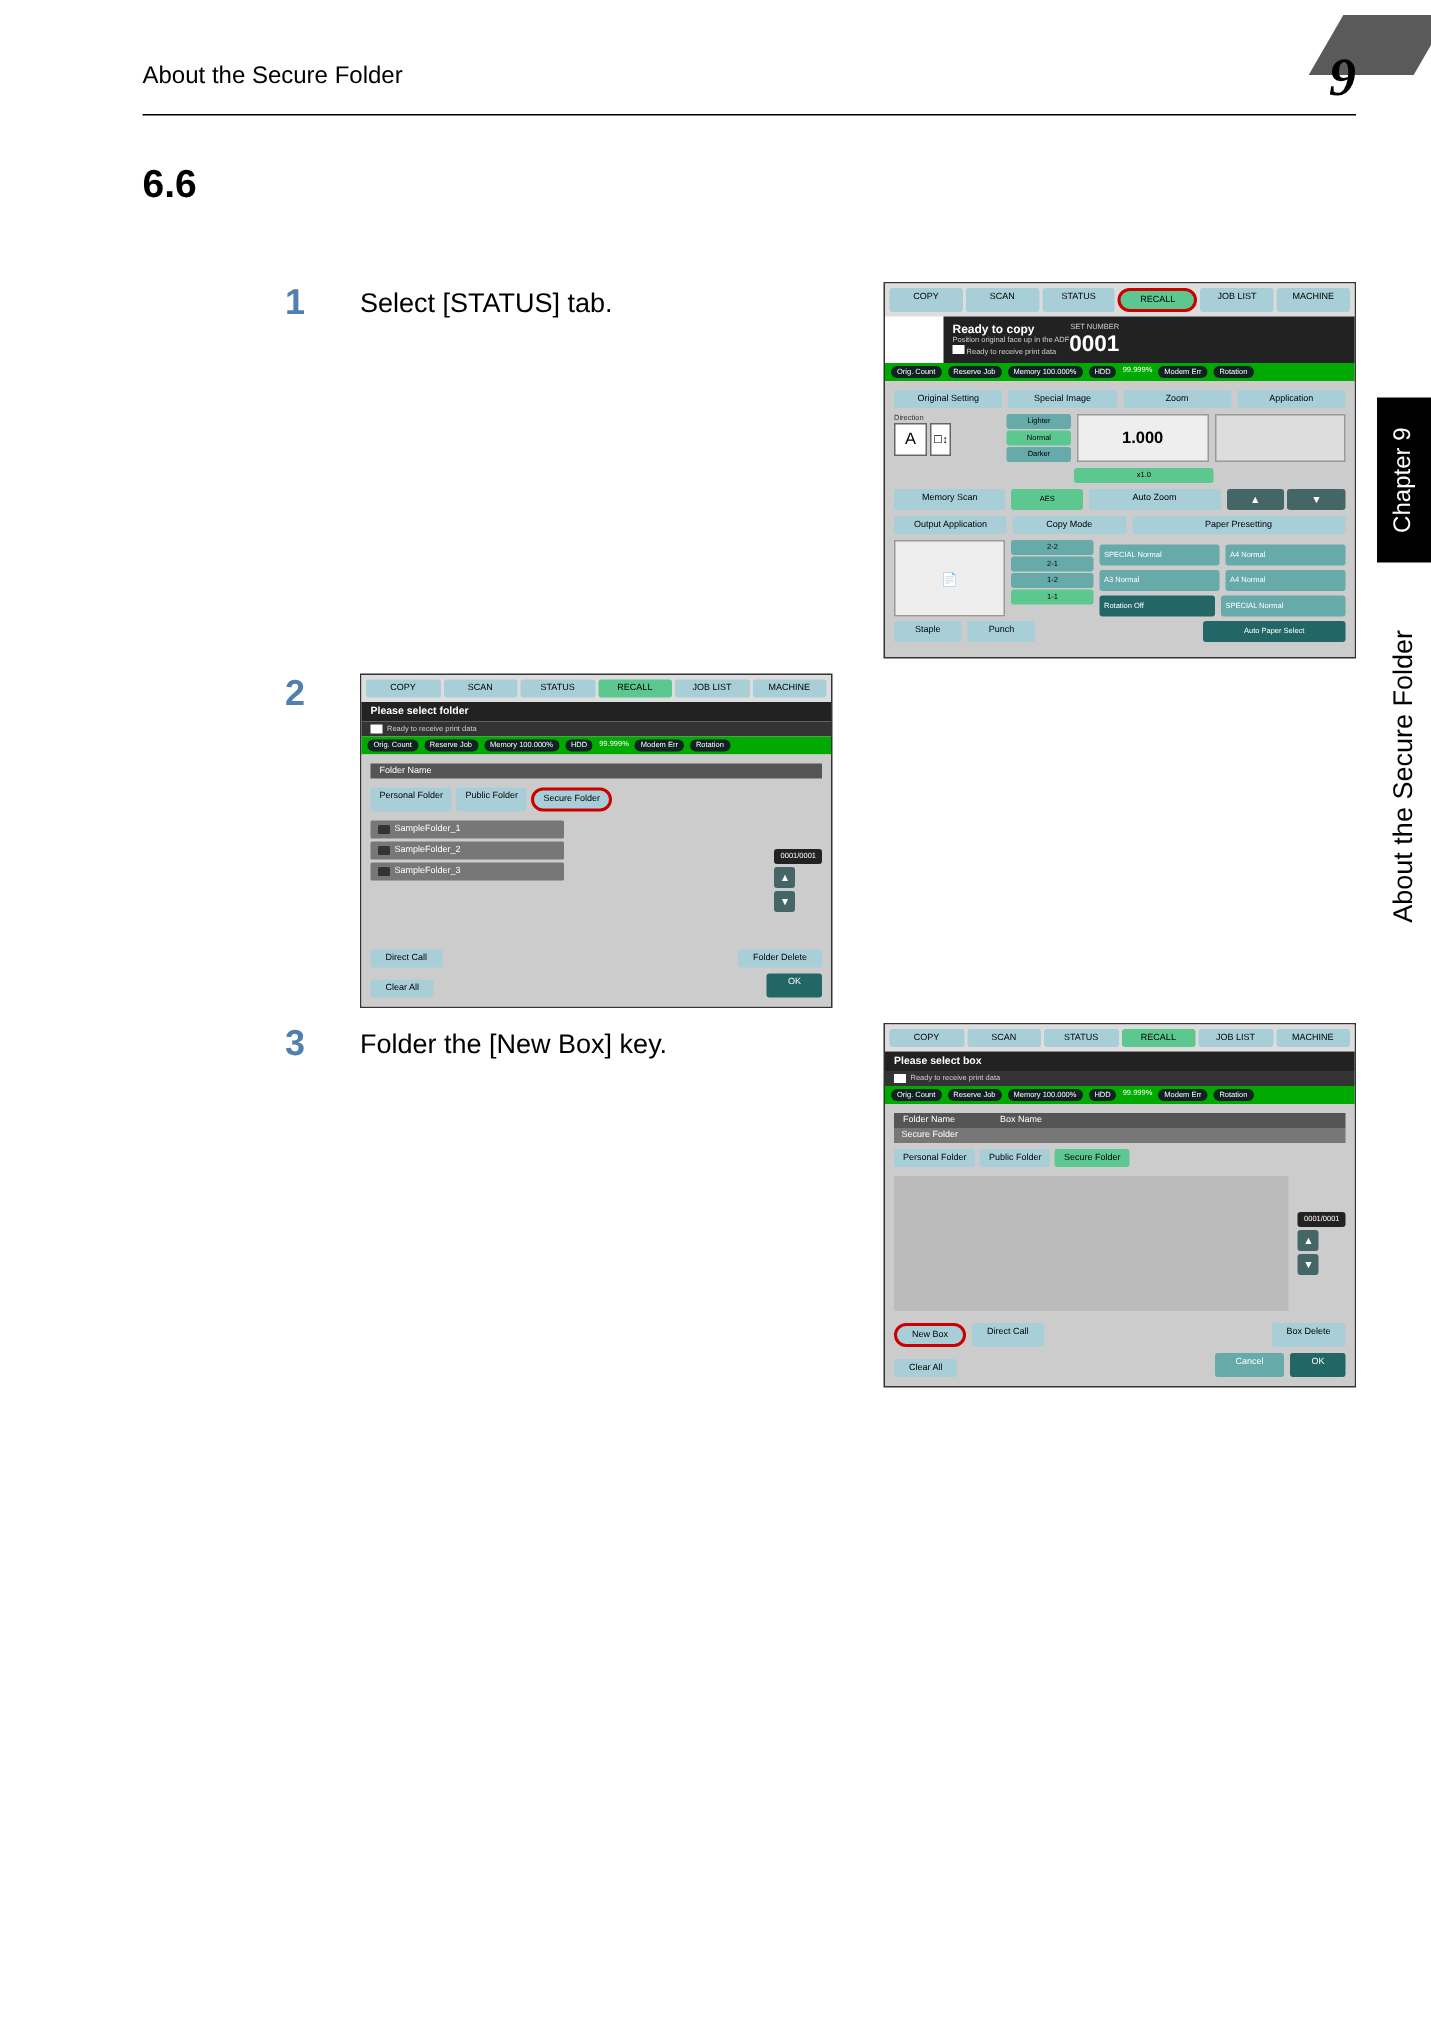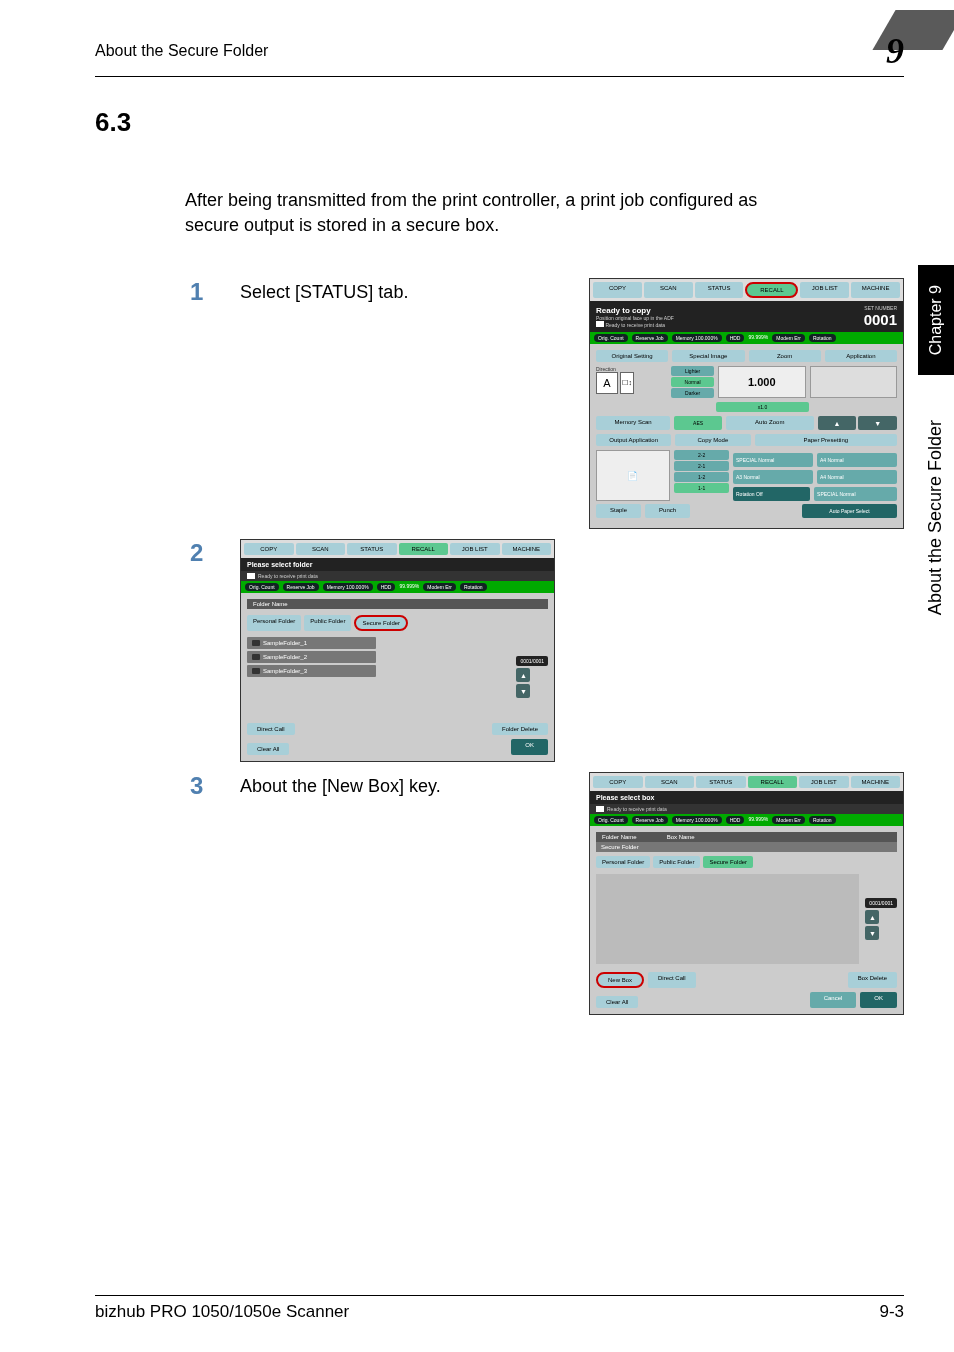--- a/index.html
+++ b/index.html
@@ -123,22 +123,22 @@
     }
     .tab-circled {
       border: 2px solid #c00;
       border-radius: 10px;
     }
     .screen-status {
       background: #222;
       color: #fff;
       padding: 4px 6px;
       display: flex;
-      justify-content: space-between;
       align-items: center;
+      margin-left: 39px;
     }
     .status-ready {
       font-size: 8px;
       font-weight: bold;
     }
     .status-sub {
       font-size: 5px;
       color: #ccc;
     }
     .status-counter {
@@ -253,24 +253,23 @@
 
   <div class="header-row">
     <span>About the Secure Folder</span>
     <span class="chapter-badge">
       <span class="chapter-corner"></span>
       <span class="chapter-num">9</span>
     </span>
   </div>
 
   <div class="section-heading">
-    <span class="section-num">6.3</span>
+    <span class="section-num">6.6</span>
   </div>
 
-  <p class="intro-text">After being transmitted from the print controller, a print job configured as secure output is stored in a secure box.</p>
 
 
   <div class="step-row">
     <span class="step-num">1</span>
     <span class="step-text">Select [STATUS] tab.</span>
     <div class="screen">
       <div class="screen-tabs">
         <div class="tab">COPY</div>
         <div class="tab">SCAN</div>
         <div class="tab">STATUS</div>
@@ -443,21 +442,21 @@
         <div style="display:flex;justify-content:space-between;margin-top:4px">
           <div class="clear-btn">Clear All</div>
           <div class="ok-btn">OK</div>
         </div>
       </div>
     </div>
   </div>
 
   <div class="step-row">
     <span class="step-num">3</span>
-    <span class="step-text">About the [New Box] key.</span>
+    <span class="step-text">Folder the [New Box] key.</span>
     <div class="screen">
       <div class="screen-tabs">
         <div class="tab">COPY</div>
         <div class="tab">SCAN</div>
         <div class="tab">STATUS</div>
         <div class="tab tab-active">RECALL</div>
         <div class="tab">JOB LIST</div>
         <div class="tab">MACHINE</div>
       </div>
       <div class="select-header">Please select box</div>
@@ -509,18 +508,14 @@
         </div>
       </div>
     </div>
   </div>
 
   <div class="side-tab">
     <span class="side-tab-text">Chapter 9</span>
   </div>
   <div class="side-text">About the Secure Folder</div>
 
-  <div class="page-footer">
-    <span>bizhub PRO 1050/1050e Scanner</span>
-    <span>9-3</span>
-  </div>
 
 </div>
 
 </body></html>

